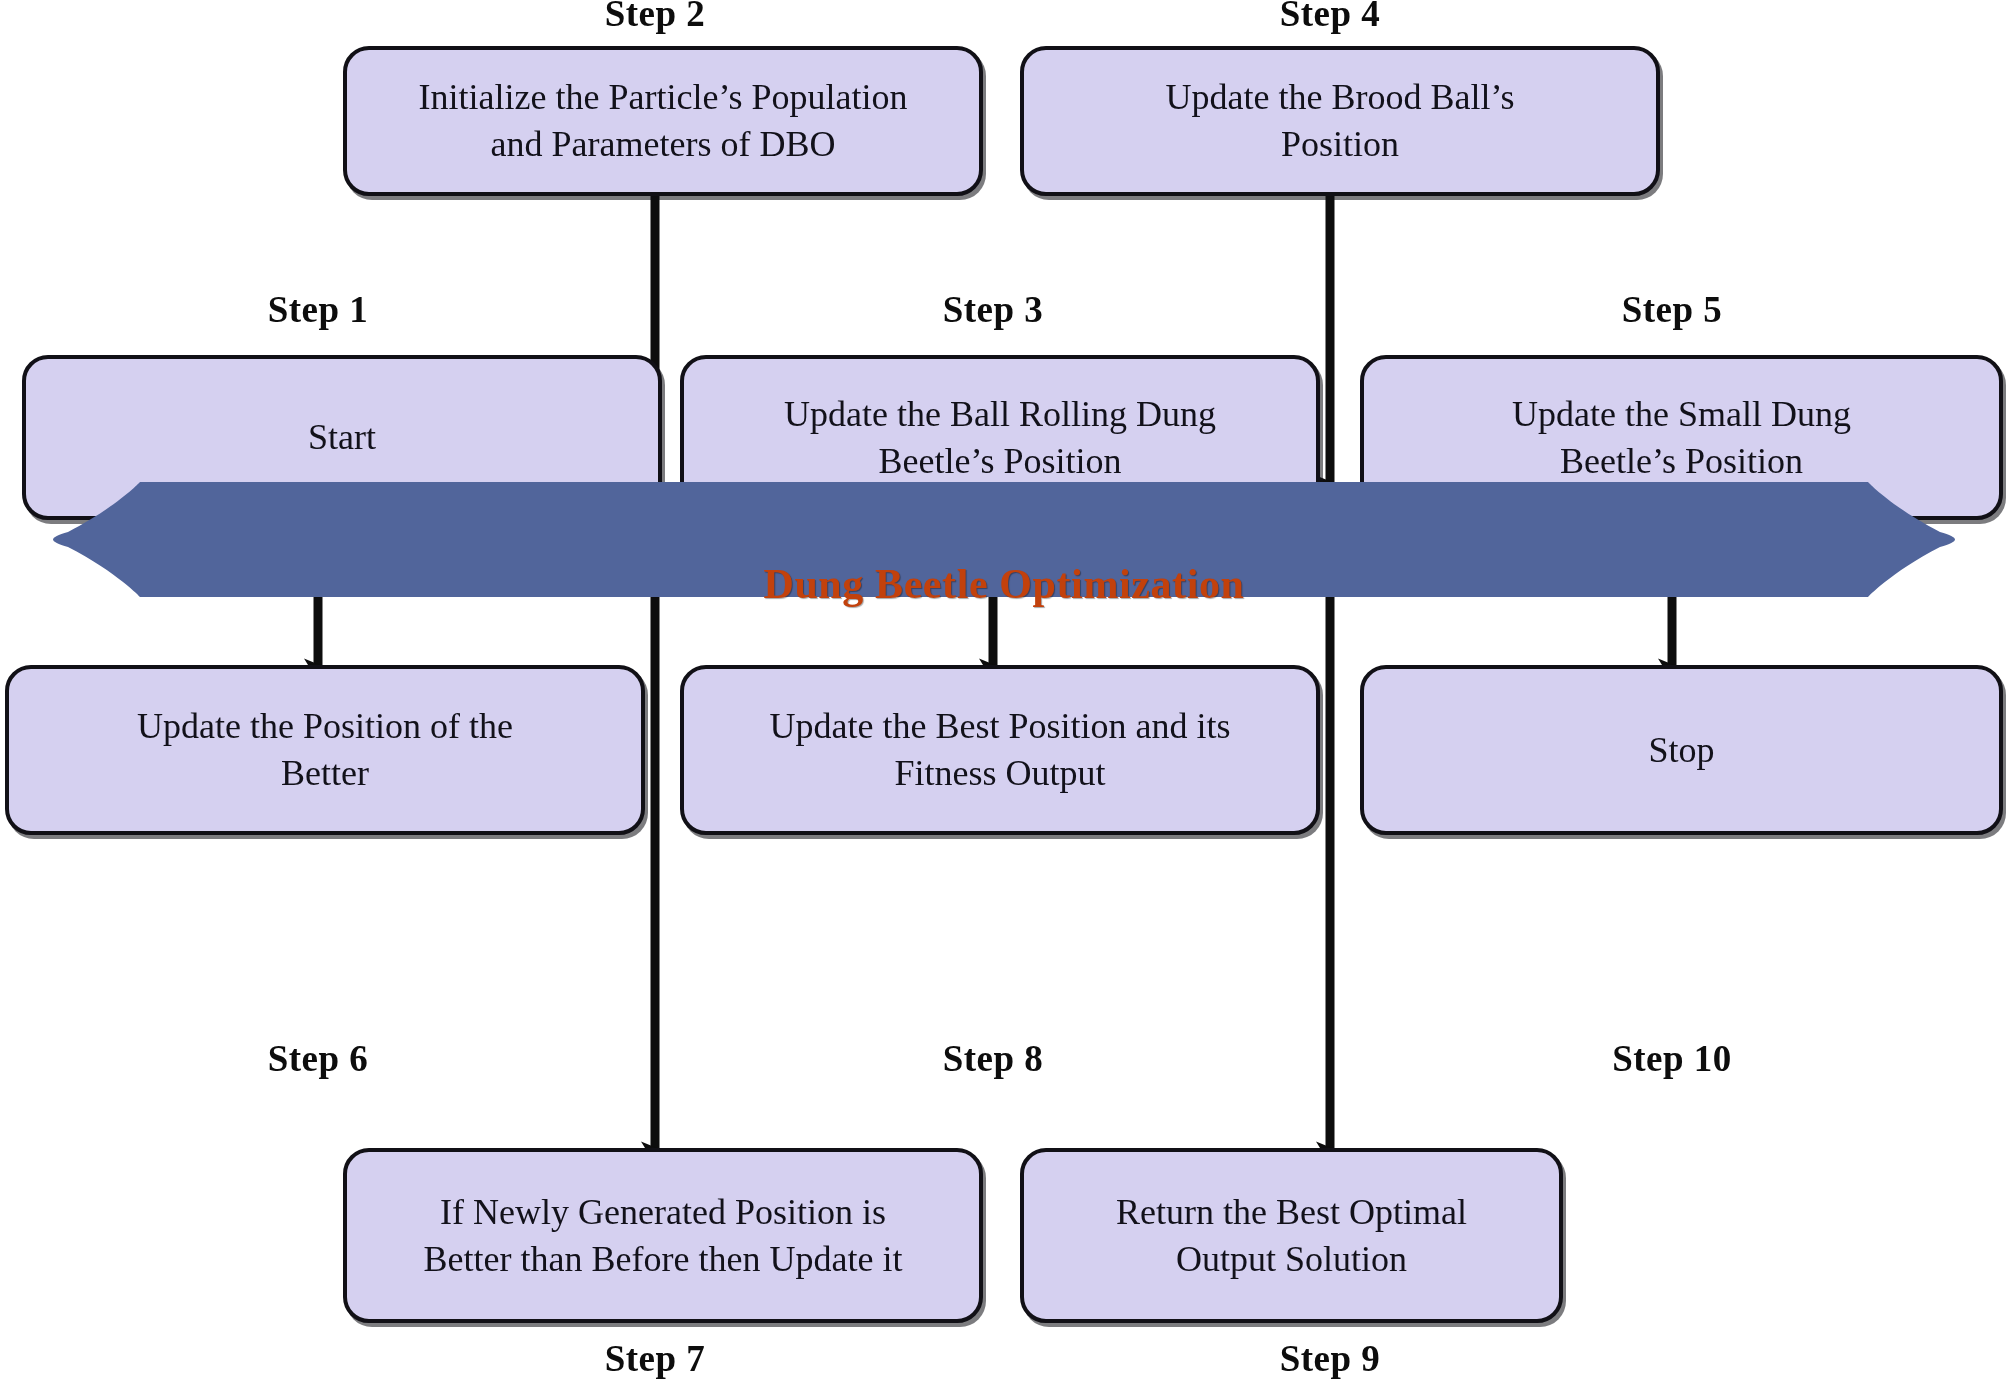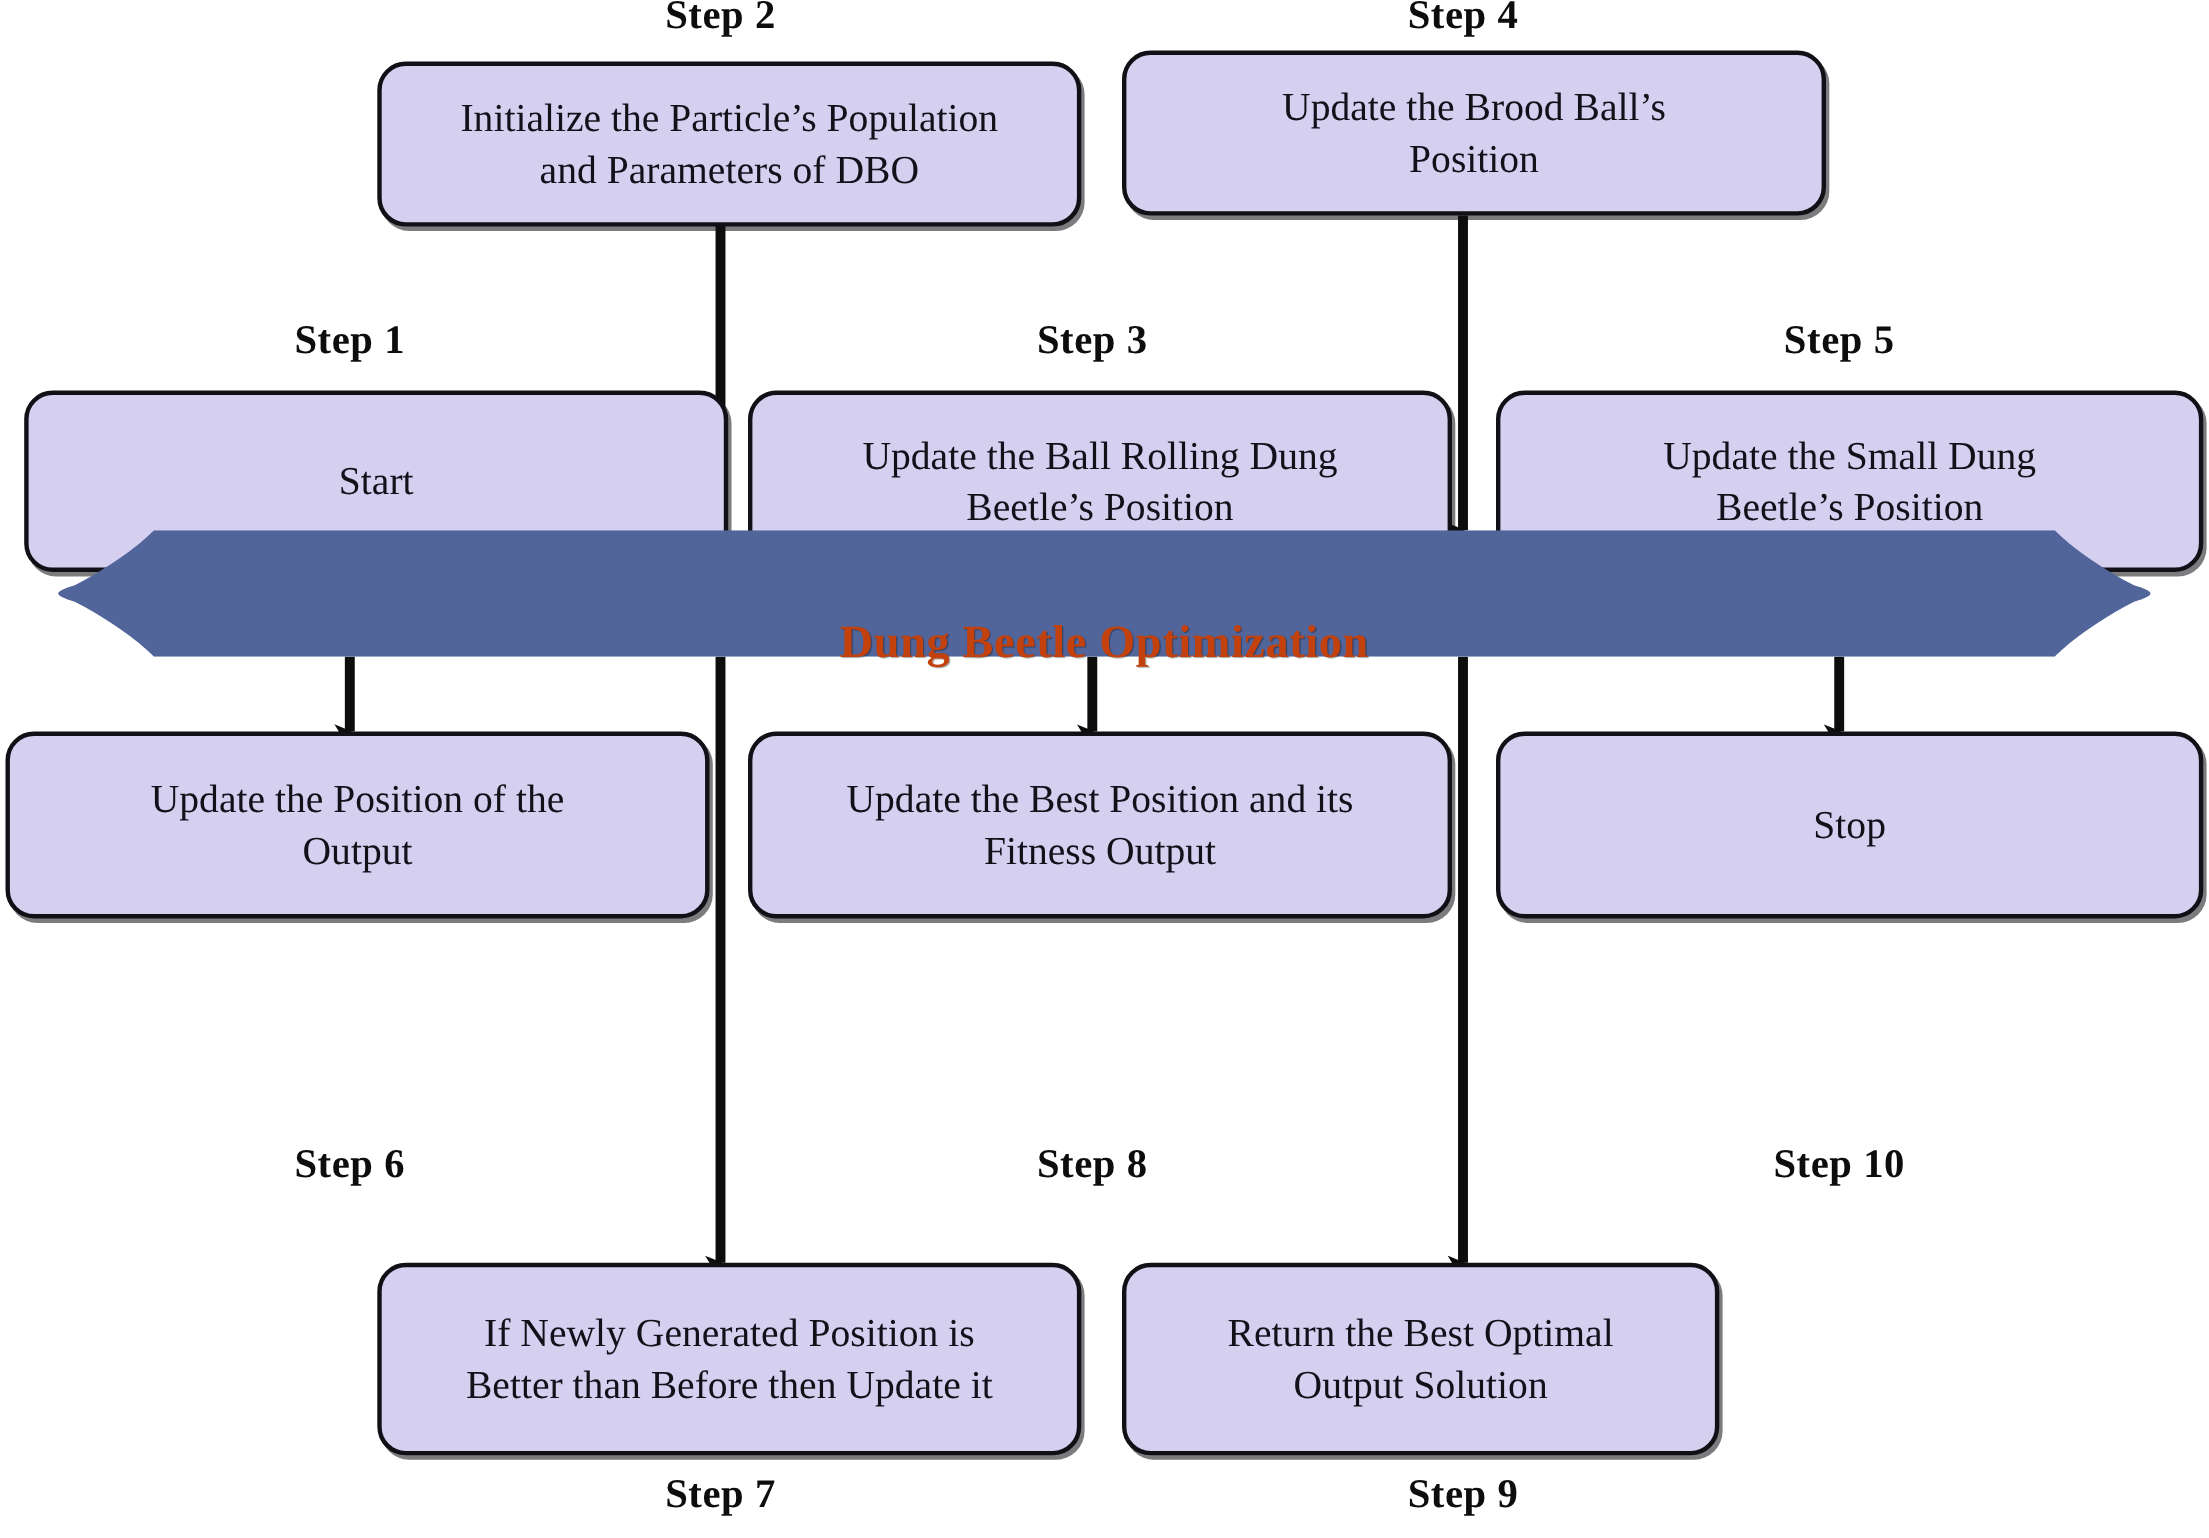--- a/index.html
+++ b/index.html
@@ -138,21 +138,21 @@
   <div class="step-label" style="left:743px; top:288px; width:500px;">Step 3</div>
   <div class="step-label" style="left:1422px; top:288px; width:500px;">Step 5</div>
 
   <div class="step-label" style="left:68px; top:1037px; width:500px;">Step 6</div>
   <div class="step-label" style="left:743px; top:1037px; width:500px;">Step 8</div>
   <div class="step-label" style="left:1422px; top:1037px; width:500px;">Step 10</div>
 
   <div class="step-label" style="left:405px; top:1337px; width:500px;">Step 7</div>
   <div class="step-label" style="left:1080px; top:1337px; width:500px;">Step 9</div>
 
-  <div class="node" style="left:343px; top:46px; width:640px; height:150px;margin-top:10px;">
+  <div class="node" style="left:343px; top:46px; width:640px; height:150px;">
     <span>
       <span>Initialize the Particle’s Population</span>
       <span>and Parameters of DBO</span>
     </span>
   </div>
 
   <div class="node" style="left:1020px; top:46px; width:640px; height:150px;">
     <span>
       <span>Update the Brood Ball’s</span>
       <span>Position</span>
@@ -184,21 +184,21 @@
       <path d="M 140,0 L 1868,0 C 1868,0 1890,24 1940,50 C 1960,56 1960,59 1940,65
                C 1890,91 1868,115 1868,115 L 140,115
                C 140,115 118,91 68,65 C 48,59 48,56 68,50 C 118,24 140,0 140,0 Z" fill="#51659b"></path>
     </svg>
     <div class="banner-text">Dung Beetle Optimization</div>
   </div>
 
   <div class="node" style="left:5px; top:665px; width:640px; height:170px;">
     <span>
       <span>Update the Position of the</span>
-      <span>Output</span>
+      <span>Better</span>
     </span>
   </div>
 
   <div class="node" style="left:680px; top:665px; width:640px; height:170px;">
     <span>
       <span>Update the Best Position and its</span>
       <span>Fitness Output</span>
     </span>
   </div>
 

